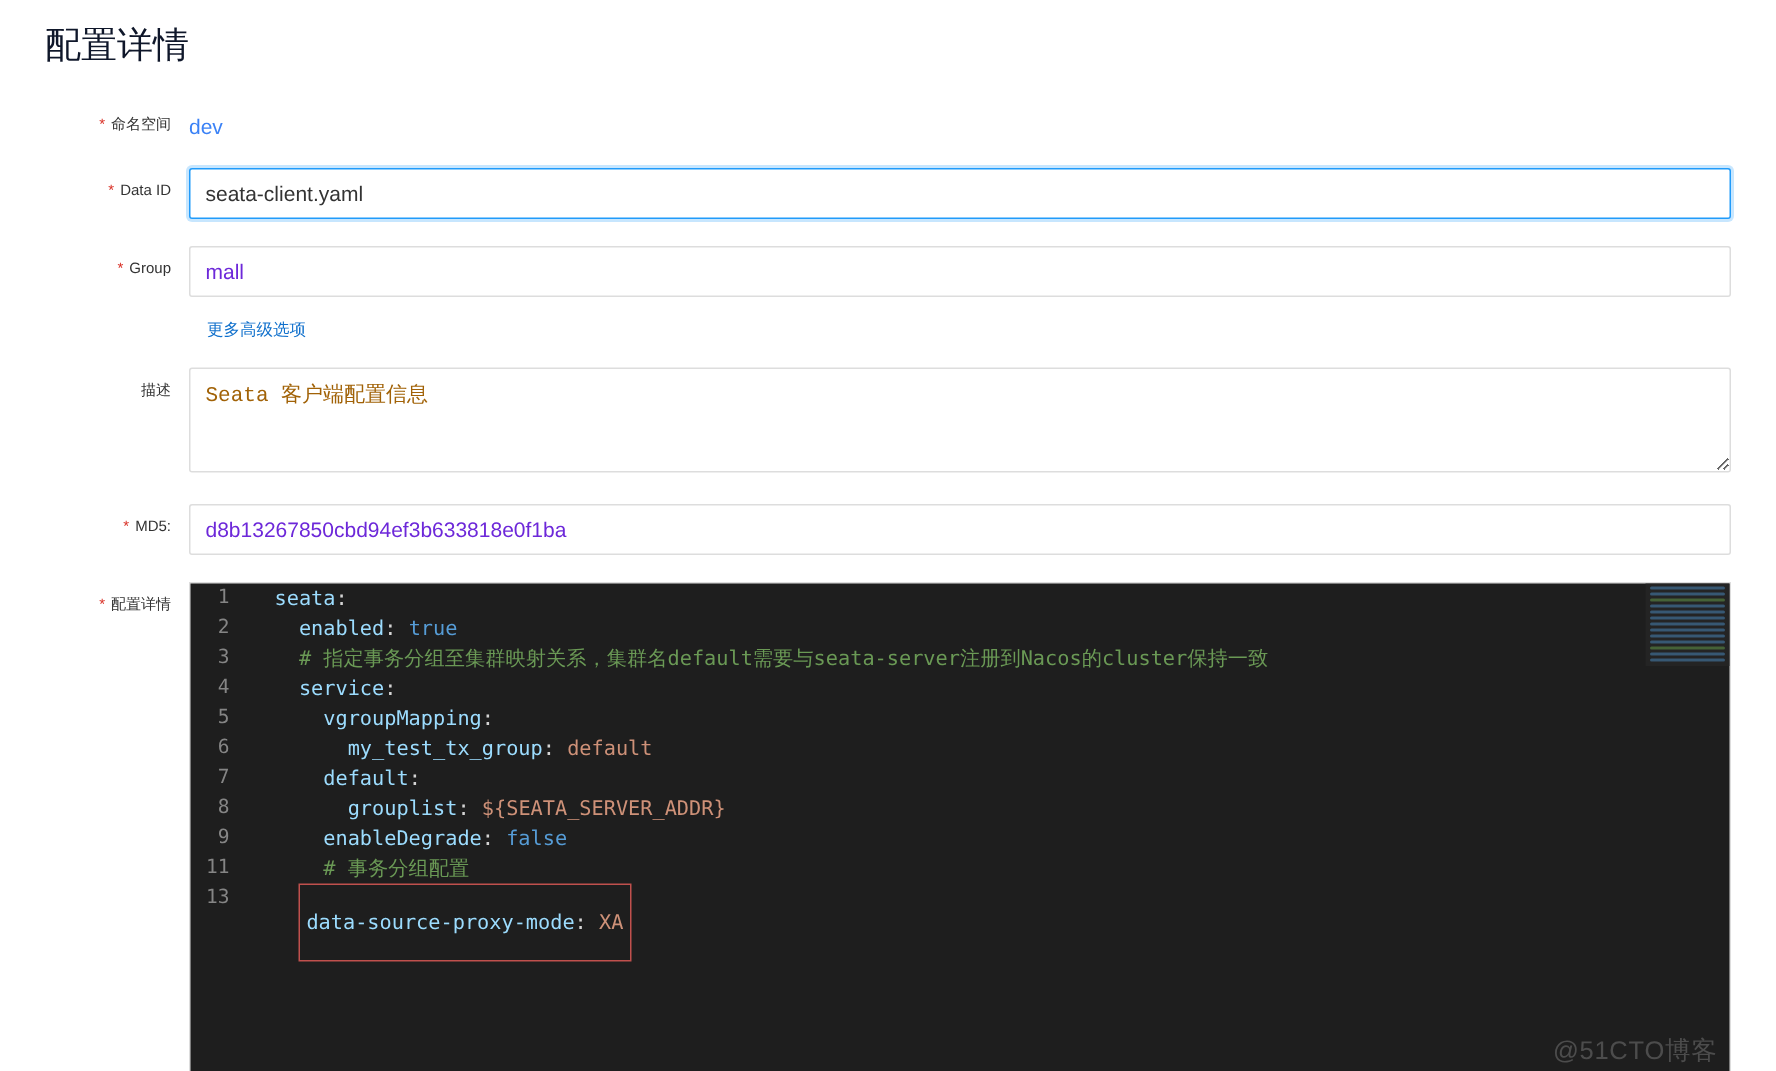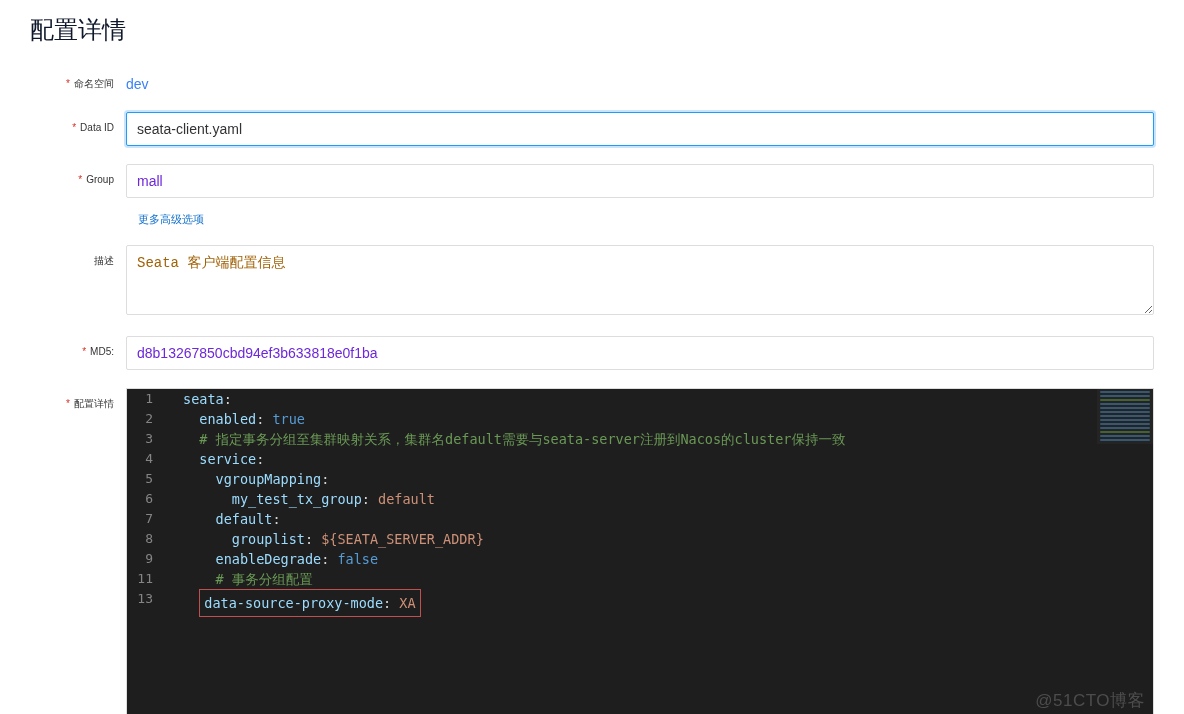--- a/index.html
+++ b/index.html
@@ -122,21 +122,21 @@
     margin-left: 16px;
   }
   .tok-key   { color: #9cdcfe; } 
   .tok-str   { color: #ce9178; } 
   .tok-bool  { color: #569cd6; } 
   .tok-var   { color: #ce9178; }
   .tok-cmt   { color: #6a9955; }
   .tok-punct { color: #d4d4d4; }
   .hl-line .code-text .hl-box {
     border: 1px solid #c0504d;
-    padding: 4px 4px;
+    padding: 16px 4px;
     display: inline-block;
     line-height: 18px;
   }
   .minimap {
     position: absolute;
     top: 0;
     right: 0;
     width: 56px;
     height: 55px;
     background: #252525;

